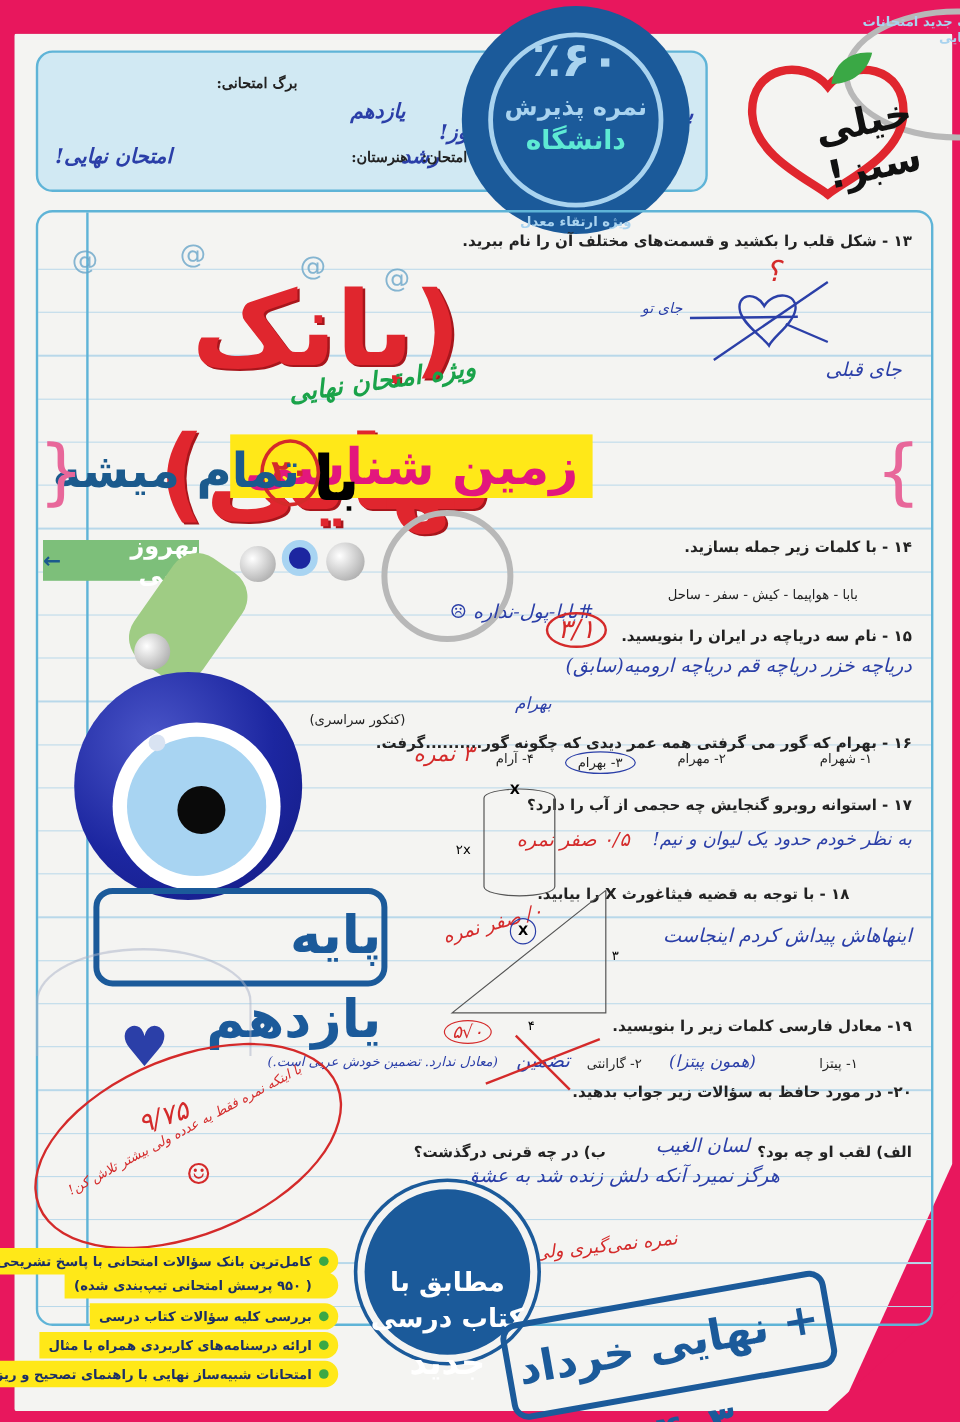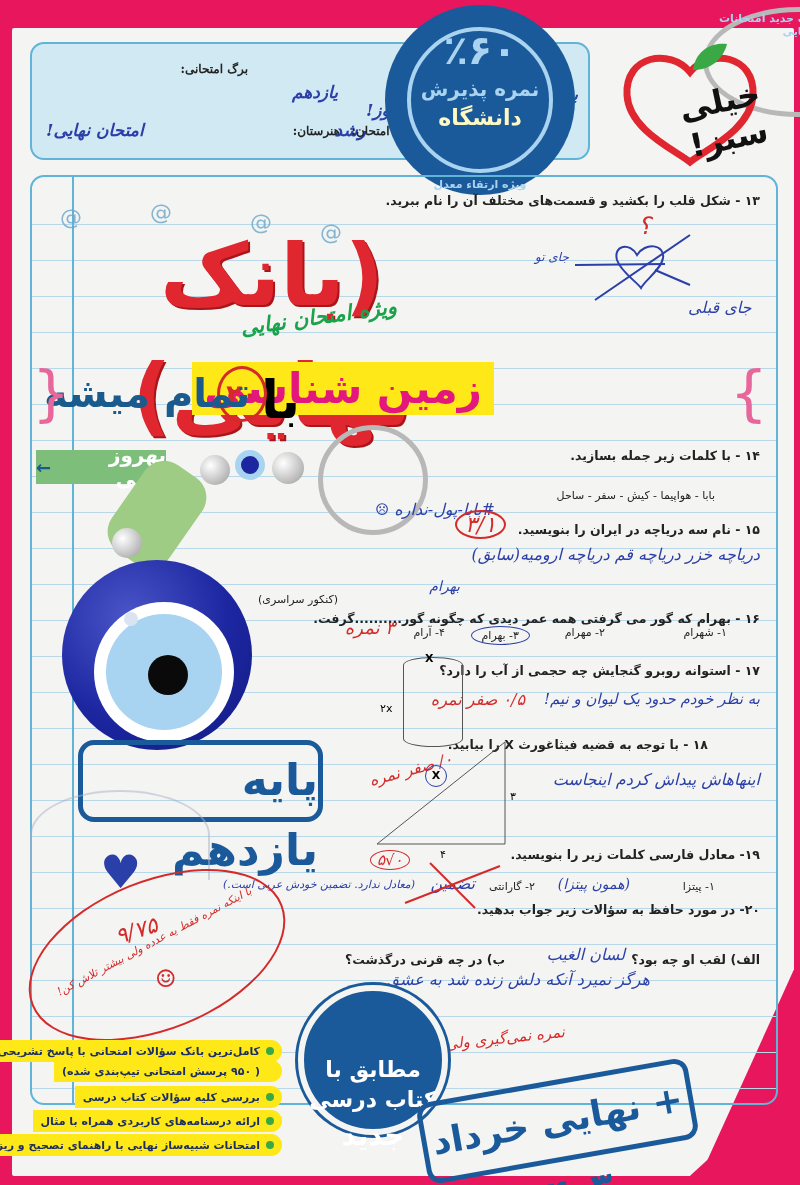--- a/index.html
+++ b/index.html
@@ -43,21 +43,21 @@
   .brace{position:absolute;color:#e8679a;font-size:60px;top:-4px;}
   
   .author{left:36px;top:450px;width:130px;height:34px;background:#7dbf7a;color:#fff;font-size:20px;font-weight:bold;
     display:flex;align-items:center;justify-content:center;gap:6px;}
   .author .arr{color:#1b5a8d;font-size:18px;}
   
   .stamp1{left:385px;top:5px;width:190px;height:190px;border-radius:50%;background:#1b5a9a;}
   .stamp1 .inner{position:absolute;left:22px;top:22px;width:146px;height:146px;border-radius:50%;border:4px solid #a9d3ef;}
   .stamp1 .pct{position:absolute;width:100%;top:22px;text-align:center;color:#a9d3ef;font-size:40px;font-weight:bold;direction:ltr;}
   .stamp1 .l2{position:absolute;width:100%;top:72px;text-align:center;color:#a9d3ef;font-size:20px;font-weight:bold;}
-  .stamp1 .l3{position:absolute;width:100%;top:100px;text-align:center;color:#fef9c3;font-size:22px;font-weight:bold;}
+  .stamp1 .l3{position:absolute;width:100%;top:100px;text-align:center;color:#5eead4;font-size:22px;font-weight:bold;}
   .stamp1 .ring{position:absolute;width:100%;top:2px;text-align:center;color:#a9d3ef;font-size:11px;font-weight:bold;}
   .stamp1 .ring2{position:absolute;width:100%;bottom:4px;text-align:center;color:#a9d3ef;font-size:11px;font-weight:bold;}
   
   .logo{left:615px;top:40px;width:150px;height:130px;}
   
   .eye{left:62px;top:560px;width:190px;height:190px;border-radius:50%;
     background:radial-gradient(circle at 35% 30%,#4a55c8 0%,#1c26a0 55%,#131a80 100%);}
   .eye .w{position:absolute;left:32px;top:42px;width:140px;height:140px;border-radius:50%;background:#fff;}
   .eye .b{position:absolute;left:44px;top:54px;width:116px;height:116px;border-radius:50%;background:#a8d4f2;}
   .eye .p{position:absolute;left:86px;top:95px;width:40px;height:40px;border-radius:50%;background:#0a0a0a;}

